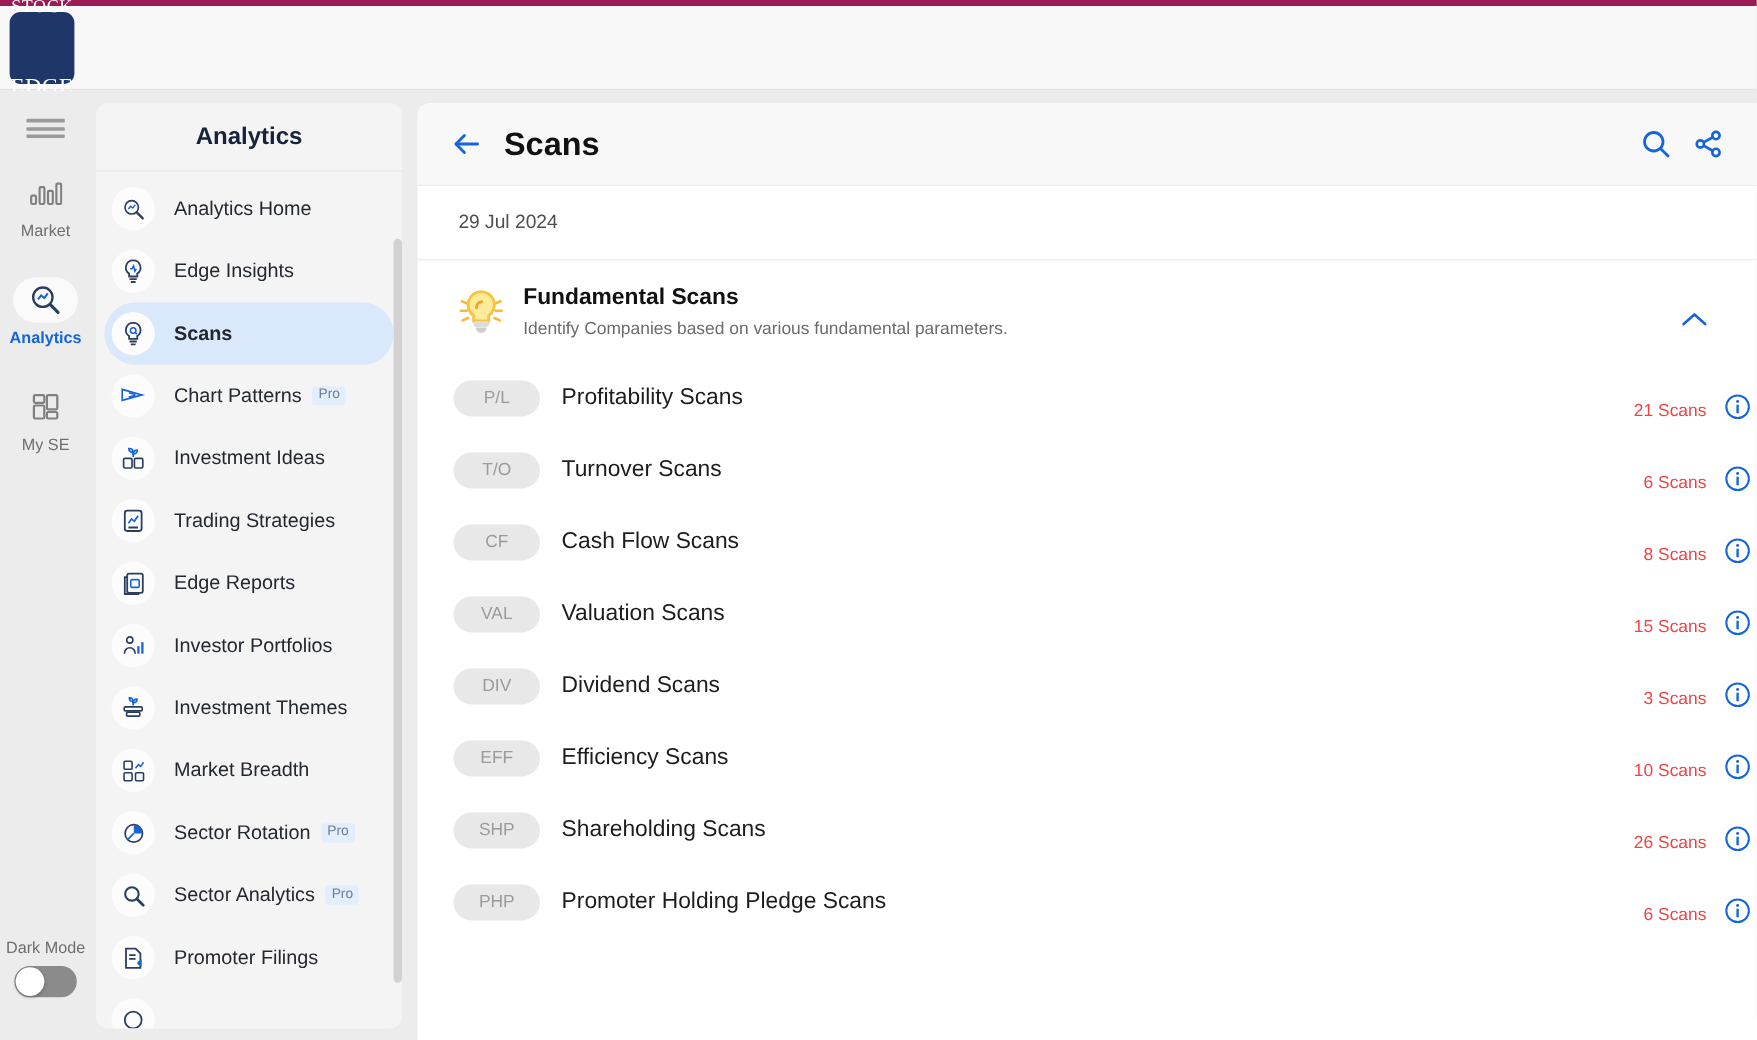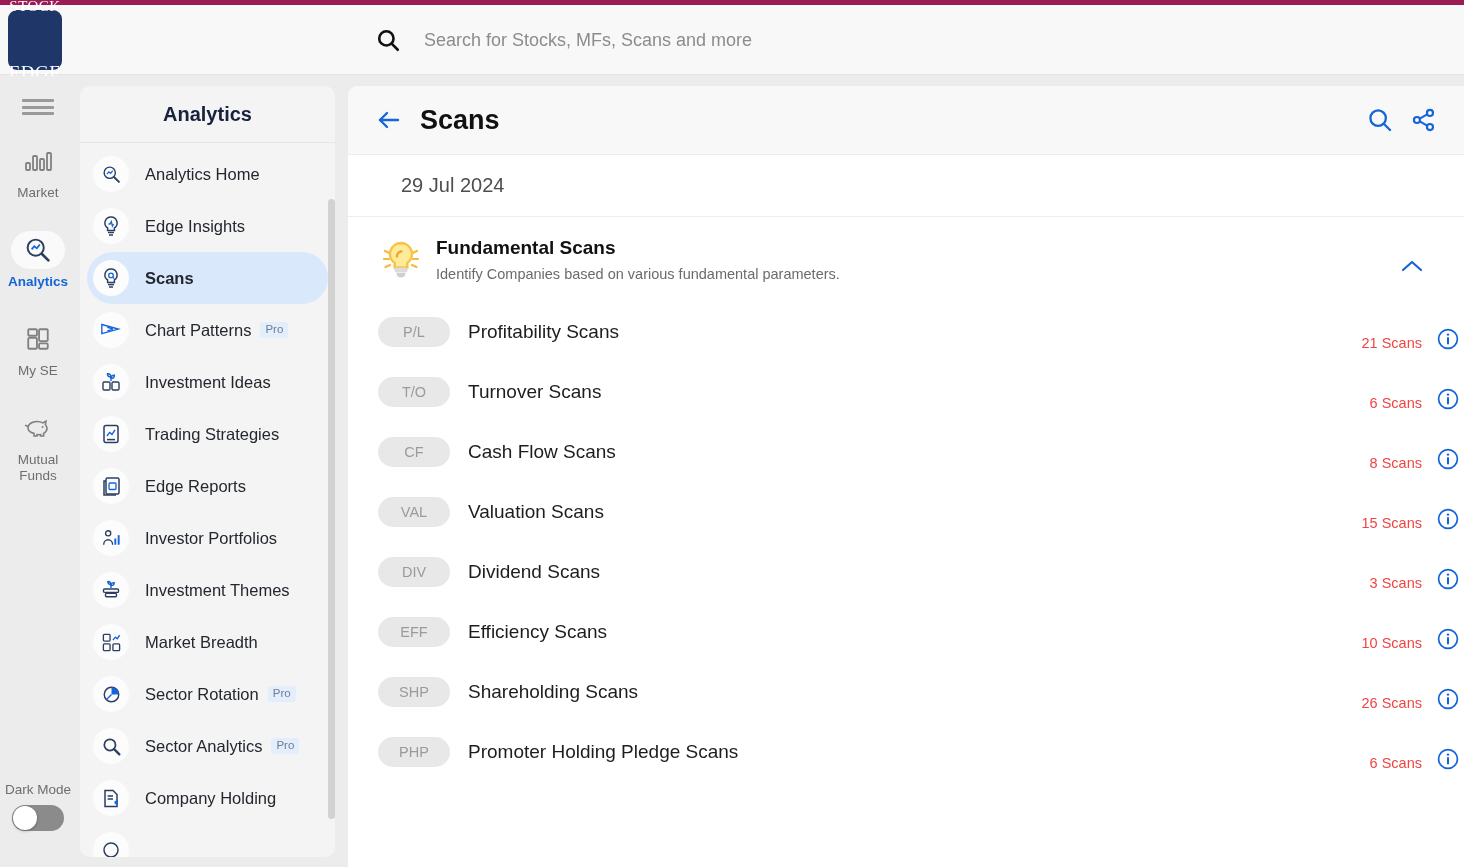--- a/index.html
+++ b/index.html
@@ -166,21 +166,21 @@
     border-bottom: 1px solid #ededed;
     padding: 0 18px 0 26px;
   }
   .back-btn { width: 30px; height: 30px; display:flex; align-items:center; justify-content:center; cursor: pointer;}
   .main-title { font-size: 27px; font-weight: bold; color: #111; margin-left: 16px; }
   .head-spacer { flex: 1; }
   .head-icon { width: 44px; height: 44px; display: flex; align-items: center; justify-content: center; cursor: pointer;}
 
   .date-row {
     height: 62px; display: flex; align-items: center;
-    padding-left: 53px; font-size: 20px; color: #4e4e4e;
+    padding-left: 34px; font-size: 16px; color: #4e4e4e;
     border-bottom: 1px solid #ededed;
   }
 
   .group-head {
     display: flex; align-items: flex-start;
     padding: 17px 32px 14px 30px;
   }
   .bulb { width: 46px; min-width: 46px; height: 54px; display:flex; align-items:center; justify-content:center;}
   .group-text { margin-left: 12px; padding-top: 3px; }
   .group-title { font-size: 19px; font-weight: bold; color: #111; }
@@ -207,29 +207,20 @@
 
 <div id="app">
 
   <div class="accent-bar"></div>
 
   <div class="topbar">
     <div class="logo">
       <span class="l1">STOCK</span>
       <span class="l2">EDGE</span>
     </div>
-    <div class="search-wrap">
-      <div class="search-icon-btn">
-        <svg width="26" height="26" viewBox="0 0 24 24" fill="none" stroke="#111" stroke-width="2.4">
-          <circle cx="10.5" cy="10.5" r="6.6"></circle>
-            <line x1="15.4" y1="15.4" x2="21" y2="21" stroke-linecap="round"></line>
-        </svg>
-      </div>
-      <input class="search-input" type="text" placeholder="Search for Stocks, MFs, Scans and more" style="">
-    </div>
   </div>
 
   <div class="rail">
     <div class="hamburger">
       <span></span>
         <span></span>
         <span></span>
     </div>
 
     <div class="rail-items">
@@ -262,30 +253,20 @@
           <svg width="26" height="26" viewBox="0 0 24 24" fill="none" stroke="#808080" stroke-width="1.7">
             <rect x="3" y="3" width="8" height="6" rx="1"></rect>
             <rect x="13" y="3" width="8" height="11" rx="1"></rect>
             <rect x="3" y="11" width="8" height="10" rx="1"></rect>
             <rect x="13" y="16" width="8" height="5" rx="1"></rect>
           </svg>
         </div>
         <div class="rail-label">My SE</div>
       </div>
 
-      <div class="rail-item">
-        <div class="rail-icon-box">
-          <svg width="28" height="24" viewBox="0 0 28 24" fill="none" stroke="#808080" stroke-width="1.6">
-            <path d="M4 12c0-4 4-6.5 9-6.5 2.2 0 4.2.5 5.8 1.4L22 5.2l-.6 3.6c1 1 1.6 2.2 1.6 3.5 0 2.2-1.4 4-3.4 5.1V20h-3v-1.4c-.6.1-1.2.1-1.8.1s-1.2 0-1.8-.1V20h-3v-2.6C5.5 16.3 4 14.3 4 12z"></path>
-            <circle cx="18.6" cy="11" r="1" fill="#808080" stroke="none"></circle>
-            <line x1="3.4" y1="10.3" x2="1.6" y2="9.4" stroke-linecap="round"></line>
-          </svg>
-        </div>
-        <div class="rail-label">Mutual Funds</div>
-      </div>
 
     </div>
 
     <div class="darkmode">
       <div class="darkmode-label">Dark Mode</div>
       <div class="toggle">
         <div class="knob"></div>
       </div>
     </div>
   </div>
@@ -439,21 +420,21 @@
 
       <div class="side-item">
         <div class="side-icon">
           <svg width="20" height="21" viewBox="0 0 20 21" fill="none" stroke="#2c3e60" stroke-width="1.5">
             <path d="M4 2.5h8l4 4v12H4z"></path>
             <line x1="6.6" y1="8" x2="12" y2="8"></line>
               <line x1="6.6" y1="11" x2="12" y2="11"></line>
             <path d="M13.5 13.5l3.5-2v6l-3.5-2z" fill="#1565d8" stroke="none"></path>
           </svg>
         </div>
-        <div class="side-label">Company Holding</div>
+        <div class="side-label">Promoter Filings</div>
       </div>
 
       <div class="side-item">
         <div class="side-icon">
           <svg width="20" height="20" viewBox="0 0 20 20" fill="none" stroke="#2c3e60" stroke-width="1.5">
             <circle cx="10" cy="10" r="7"></circle>
           </svg>
         </div>
       </div>
 

